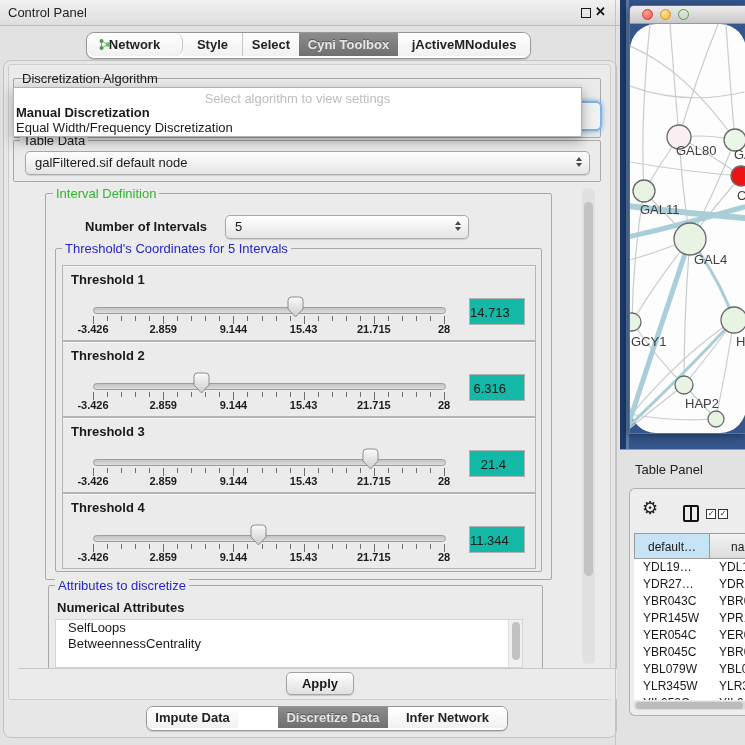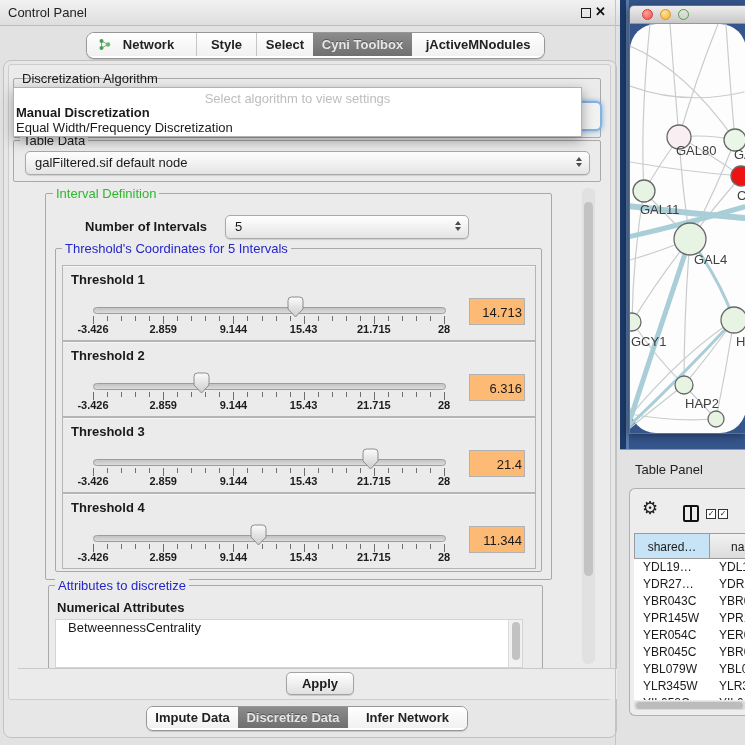--- a/index.html
+++ b/index.html
@@ -46,22 +46,22 @@
     border:2px solid #82b4e2;box-shadow:0 0 5px rgba(100,160,220,.9);z-index:4;}
   .throw{background:#ebebeb;border:1px solid #b5b5b5;box-shadow:inset 0 1px 0 #f6f6f6;}
   .th-title{position:absolute;left:8px;top:6px;font-size:13px;font-weight:700;}
   .track{position:absolute;left:30px;top:41px;width:351px;height:5px;border:1px solid #9d9d9d;border-radius:4px;
     background:linear-gradient(#c3c3c3,#dcdcdc);}
   .thumb{position:absolute;top:30px;width:19px;height:22px;}
   .tick{position:absolute;width:1px;background:#6e6e6e;}
   .tick.maj{height:8px;}
   .tick.min{height:5px;}
   .ticklab{position:absolute;top:57px;transform:translateX(-50%);font-size:11px;font-weight:700;color:#1c1c1c;white-space:nowrap;}
-  .valbox{position:absolute;left:406px;top:32px;width:56px;height:27px;background:#fdba74;border:1px solid #b2b2b2;
-    font-size:13px;line-height:27px;text-align:right;padding-right:2px;box-sizing:border-box;}
+  .valbox{position:absolute;left:406px;top:32px;width:56px;height:27px;background:#14b8a6;border:1px solid #b2b2b2;
+    font-size:13px;line-height:27px;text-align:right;padding-right:18px;box-sizing:border-box;}
   .listbox{left:55px;top:619px;width:466px;height:47px;background:#fff;overflow:hidden;border:1px solid #d4d4d4;}
   .litem{font-size:13px;line-height:16px;padding-left:12px;white-space:nowrap;}
   .list-sb{position:absolute;right:0;top:0;width:13px;height:100%;background:#f1f1f1;border-left:1px solid #dcdcdc;}
   .list-sb .th{position:absolute;right:2px;top:2px;width:8px;height:38px;background:#c2c2c2;border-radius:4px;}
   .vscroll{left:582px;top:188px;width:13px;height:476px;background:#e1e1e1;border-radius:6px;}
   .vscroll .th{position:absolute;left:2px;top:14px;width:9px;height:374px;background:#c3c3c3;border-radius:5px;}
   .applybar{left:18px;top:668px;width:599px;height:30px;background:#ebebeb;border-top:1px solid #c9c9c9;}
   .mac-btn{position:absolute;left:268px;top:3px;width:66px;height:21px;border:1px solid #a3a3a3;border-radius:5px;
     background:linear-gradient(#ffffff,#e0e0e0);font-size:13px;font-weight:600;text-align:center;line-height:21px;
     box-shadow:0 1px 1px rgba(0,0,0,.15);}
@@ -111,21 +111,21 @@
 
 <div id="root">
 
   <div class="abs titlebar">
     <span class="t">Control Panel</span>
     <span class="float-ic"></span>
     <span class="close-ic">✕</span>
   </div>
 
   <div class="abs segbar" id="topTabs" style="left:86px;top:32px;height:25px;">
-      <div class="seg sep" style="width:95px;padding-left:14px;"><svg class="neticon" width="13" height="13" viewBox="0 0 13 13">
+      <div class="seg sep" style="width:95px;border-radius:8px;"><svg class="neticon" width="13" height="13" viewBox="0 0 13 13">
           <path d="M3.5 3 L3.5 10 M3.5 3 L10 6.5 M3.5 10 L10 6.5" stroke="#9a9a9a" stroke-width="1" fill="none"></path>
           <circle cx="3.5" cy="3" r="2" fill="#43a047"></circle>
           <circle cx="3.5" cy="10" r="2" fill="#43a047"></circle>
           <circle cx="10" cy="6.5" r="2.2" fill="#66bb6a"></circle>
         </svg><span>Network</span></div>
       <div class="seg sep" style="width:59px;"><span>Style</span></div>
       <div class="seg" style="width:56px;"><span>Select</span></div>
       <div class="seg sel" style="width:99px;"><span>Cyni Toolbox</span></div>
       <div class="seg" style="width:132px;"><span>jActiveMNodules</span></div>
     </div>
@@ -330,38 +330,39 @@
     </svg>
     <div class="valbox">11.344</div>
   </div>
     </div>
 
   <div class="abs grp" style="left:48px;top:585px;width:493px;height:82px;"></div>
   <div class="grplabel patch blue" style="left:55px;top:578px;">Attributes to discretize</div>
   <div class="grplabel" style="left:57px;top:600px;font-weight:700;">Numerical Attributes</div>
   <div class="abs listbox">
     <div id="attrItems">
+        <div class="litem">SelfLoops</div>
         <div class="litem">BetweennessCentrality</div>
       </div>
     <div class="list-sb">
         <div class="th"></div>
       </div>
   </div>
 
   <div class="abs vscroll">
       <div class="th"></div>
     </div>
 
   <div class="abs applybar">
     <div class="mac-btn">Apply</div>
   </div>
 
   <div class="abs segbar" id="bottomTabs" style="left:146px;top:706px;height:23px;border-radius:7px;">
       <div class="seg" style="width:91px;height:21px;line-height:21px;">Impute Data</div>
-      <div class="seg sel" style="width:110px;height:21px;line-height:21px;">Discretize Data</div>
+      <div class="seg sel" style="width:110px;height:21px;line-height:21px;margin-left:40px;">Discretize Data</div>
       <div class="seg" style="width:119px;height:21px;line-height:21px;">Infer Network</div>
     </div>
 
   <div class="abs splitter"></div>
 
   <div class="abs desktop"></div>
   <div class="abs dk-dark"></div>
   <div class="abs dk-light"></div>
 
   <div class="abs netwin">
@@ -422,21 +423,21 @@
   </div>
 
   <div class="abs tp-section">
     <span class="tp-title">Table Panel</span>
     <div class="tblwin">
       <span class="gear">⚙</span>
       <span class="colicon"></span>
       <span class="cb" style="left:76px;">✓</span>
       <span class="cb" style="left:88px;">✓</span>
       <div class="thead">
-        <div class="hc first selcol" style="width:76px;">shared…</div>
+        <div class="hc first selcol" style="width:76px;">default…</div>
         <div class="hc" style="width:36px;padding-left:21px;">name</div>
       </div>
       <div class="tbody" id="tblBody">
           <div class="trow">
             <span class="c1">YDL19…</span>
             <span class="c2">YDL1</span>
           </div>
           <div class="trow">
             <span class="c1">YDR27…</span>
             <span class="c2">YDR2</span>

